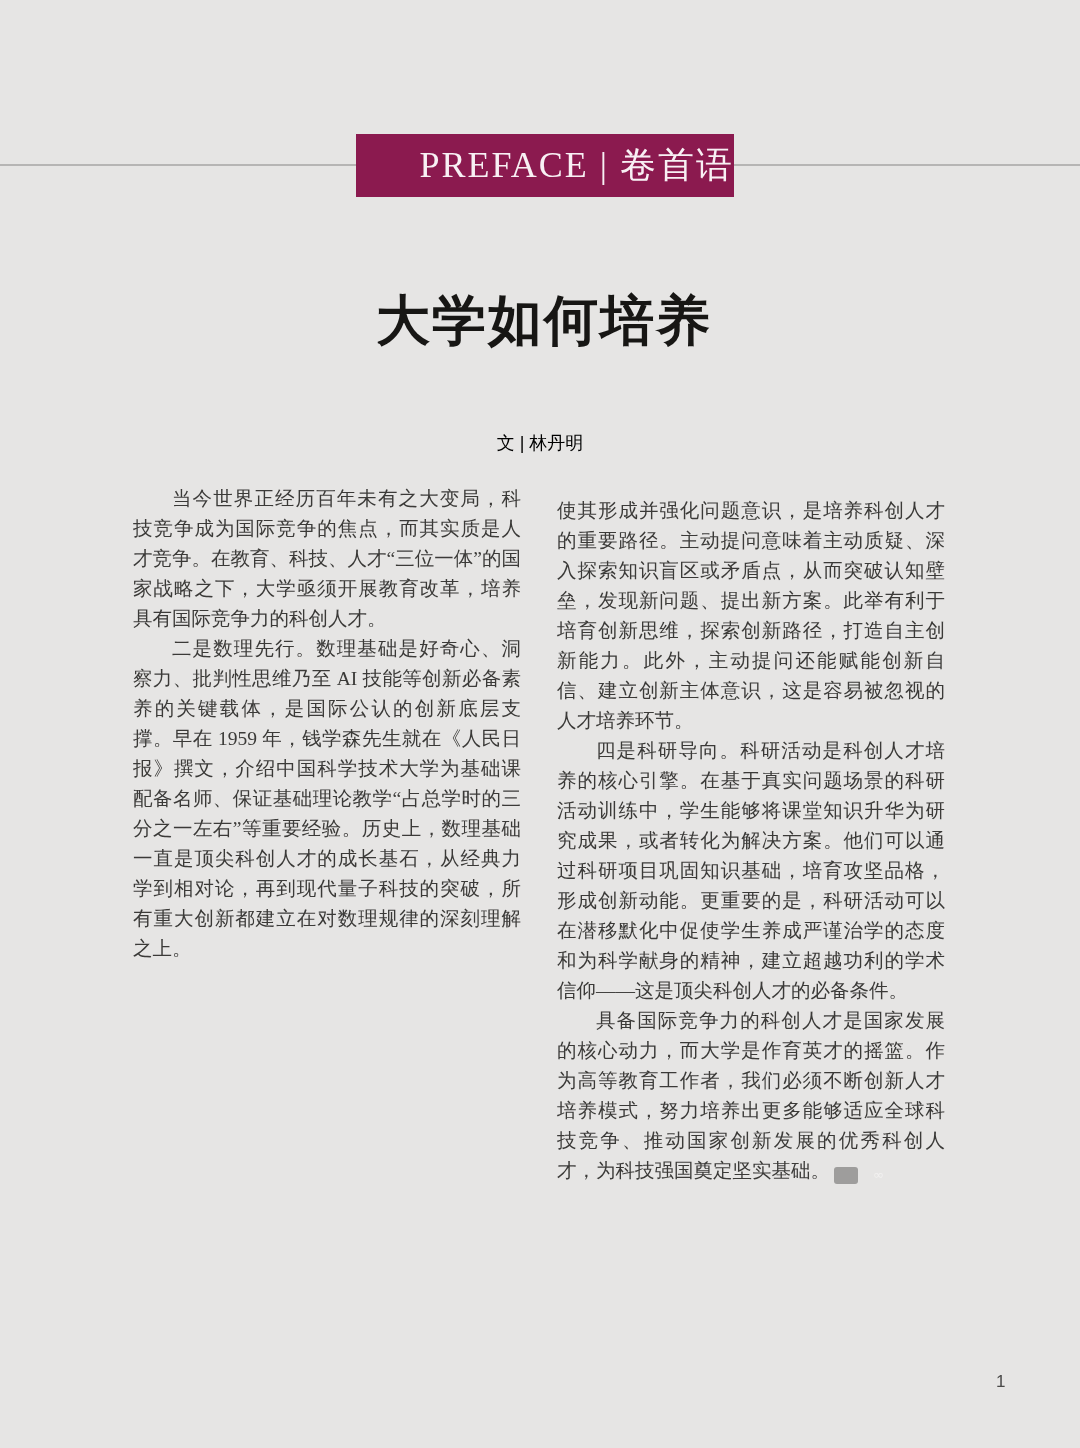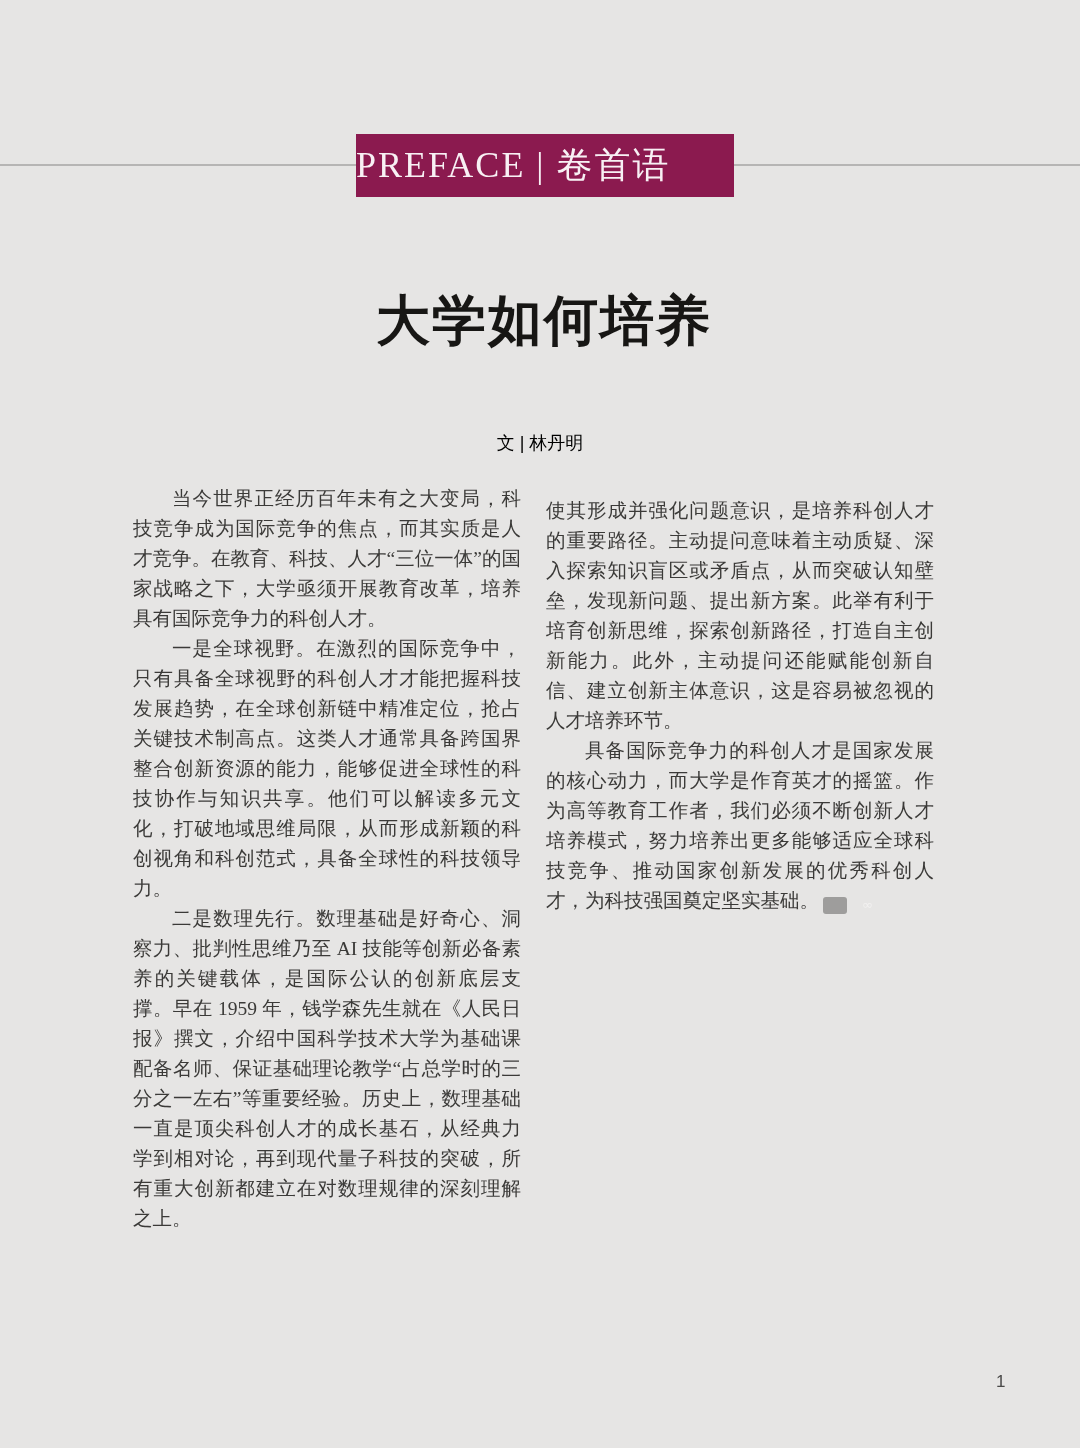--- a/index.html
+++ b/index.html
@@ -23,21 +23,21 @@
     background:#b6b5b4;
   }
   
   .banner{
     position:absolute;
     left:356px; top:134px;
     width:378px; height:63px;
     background:#8b1a4f;
     display:flex;
     align-items:center;
-    justify-content:flex-start;
+    justify-content:flex-end;
     z-index:2;
   }
   .banner-label{
     color:#f8f0f4;
     font-size:36px;
     letter-spacing:2px;
     font-family:"Liberation Serif","DejaVu Serif",serif;
     white-space:nowrap;
   }
   
@@ -61,21 +61,21 @@
     color:#000000;
     font-family:"Liberation Sans","DejaVu Sans",sans-serif;
   }
   
   .columns{
     position:absolute;
     left:133px; top:484px;
     width:812px;
     height:930px;
     display:flex;
-    gap:25px;
+    gap:36px;
     overflow:hidden;
   }
   .col{
     width:388px;
     flex:0 0 388px;
   }
   .col p{
     margin:0;
     font-size:19.5px;
     line-height:30px;
@@ -119,27 +119,27 @@
   <div class="title">
     <div>大学如何培养</div>
   </div>
 
   <div class="byline">文 | 林丹明</div>
 
   <div class="columns">
 
     <div class="col">
       <p>当今世界正经历百年未有之大变局，科技竞争成为国际竞争的焦点，而其实质是人才竞争。在教育、科技、人才“三位一体”的国家战略之下，大学亟须开展教育改革，培养具有国际竞争力的科创人才。</p>
-      <p>一是全球视野。在激烈的国际竞争中，只有具备全球视野的科创人才才能把握科技发展趋势，在全球创新链中精准定位，抢占关键技术制高点。这类人才通常具备跨国界整合创新资源的能力，能够促进全球性的科技协作与知识共享。他们可以解读多元文化，打破地域思维局限，从而形成新颖的科创视角和科创范式，具备全球性的科技领导力。</p>
       <p>二是数理先行。数理基础是好奇心、洞察力、批判性思维乃至 AI 技能等创新必备素养的关键载体，是国际公认的创新底层支撑。早在 1959 年，钱学森先生就在《人民日报》撰文，介绍中国科学技术大学为基础课配备名师、保证基础理论教学“占总学时的三分之一左右”等重要经验。历史上，数理基础一直是顶尖科创人才的成长基石，从经典力学到相对论，再到现代量子科技的突破，所有重大创新都建立在对数理规律的深刻理解之上。</p>
 
     </div>
 
     <div class="col">
       <p class="no-indent">使其形成并强化问题意识，是培养科创人才的重要路径。主动提问意味着主动质疑、深入探索知识盲区或矛盾点，从而突破认知壁垒，发现新问题、提出新方案。此举有利于培育创新思维，探索创新路径，打造自主创新能力。此外，主动提问还能赋能创新自信、建立创新主体意识，这是容易被忽视的人才培养环节。</p>
+      <p>四是科研导向。科研活动是科创人才培养的核心引擎。在基于真实问题场景的科研活动训练中，学生能够将课堂知识升华为研究成果，或者转化为解决方案。他们可以通过科研项目巩固知识基础，培育攻坚品格，形成创新动能。更重要的是，科研活动可以在潜移默化中促使学生养成严谨治学的态度和为科学献身的精神，建立超越功利的学术信仰——这是顶尖科创人才的必备条件。</p>
       <p><span>具备国际竞争力的科创人才是国家发展的核心动力，而大学是作育英才的摇篮。作为高等教育工作者，我们必须不断创新人才培养模式，努力培养出更多能够适应全球科技竞争、推动国家创新发展的优秀科创人才，为科技强国奠定坚实基础。</span><span class="endmark">∞</span></p>
 
     </div>
 
   </div>
 
   <div class="page-number">1</div>
 
 </div>
 

